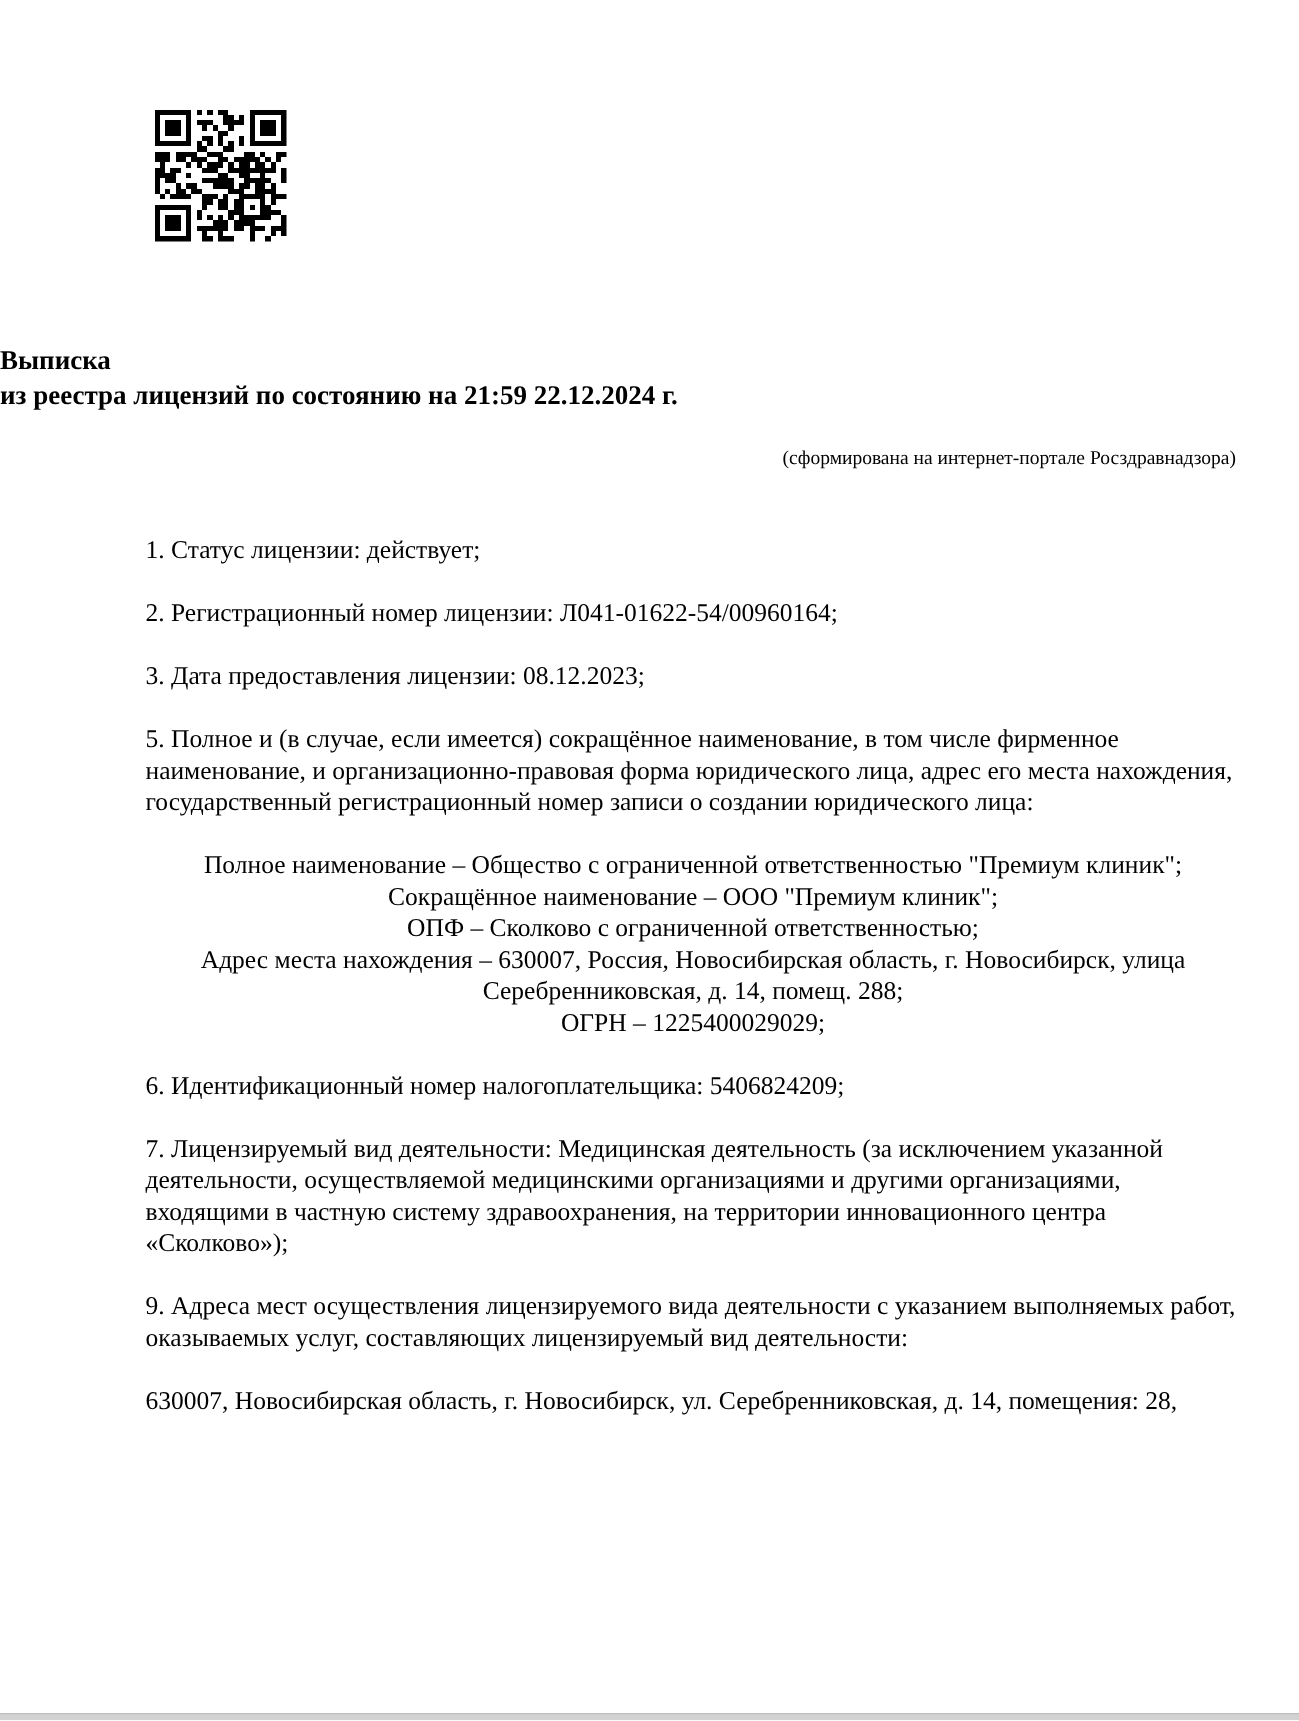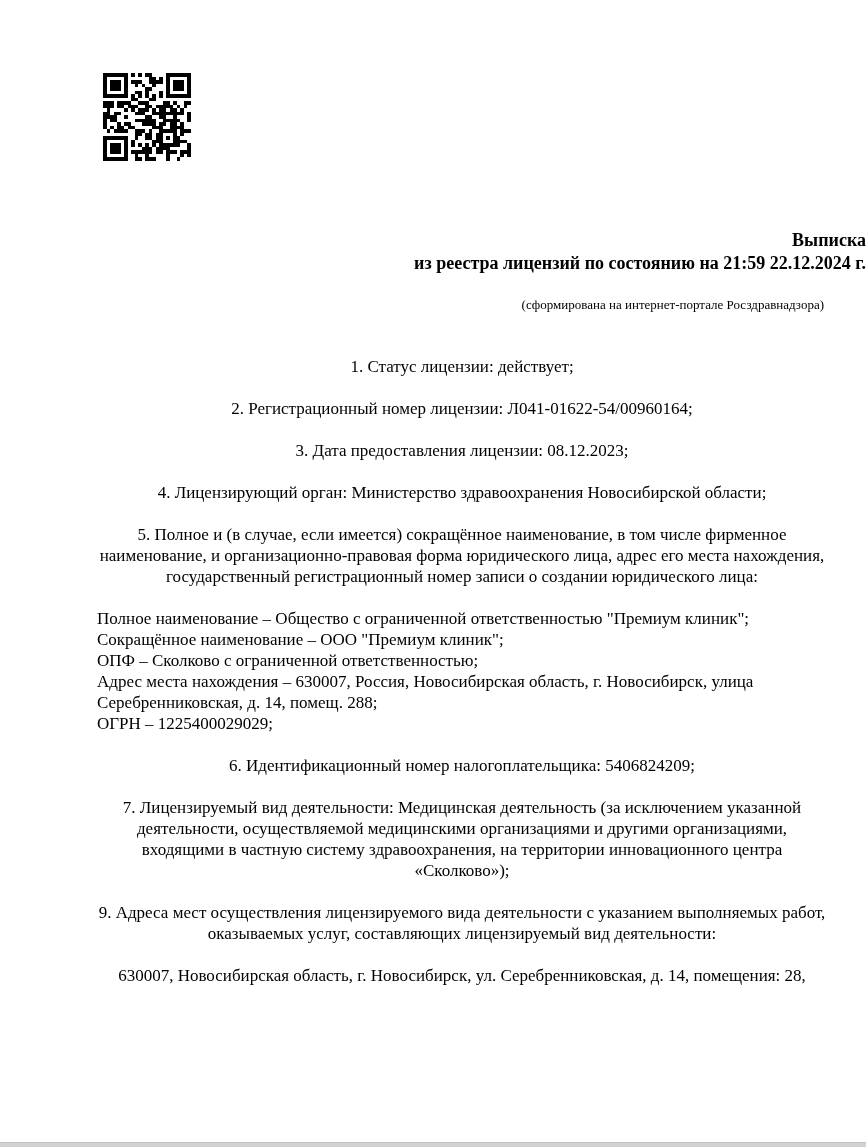--- a/index.html
+++ b/index.html
@@ -17,21 +17,21 @@
     left: 103px;
     top: 73px;
     width: 88px;
     height: 88px;
   }
   .header {
     position: absolute;
     top: 229px;
     left: 0;
     right: 0;
-    text-align: right;
+    text-align: left;
     font-weight: bold;
     font-size: 18px;
     line-height: 23px;
   }
   .subtitle {
     position: absolute;
     top: 297px;
     left: 97px;
     width: 727px;
     text-align: right;
@@ -40,23 +40,23 @@
   }
   .content {
     position: absolute;
     top: 356px;
     left: 97px;
     width: 730px;
     font-size: 17px;
     line-height: 21px;
     text-align: left;
   }
-  .content p { margin: 0 0 21px 0; text-align: center; }
+  .content p { margin: 0 0 21px 0; }
   .content .block { margin: 0 0 21px 0; }
-  .content .block div { margin: 0; }
+  .content .block div { margin: 0; text-align: center; }
   .nowrap { white-space: nowrap; }
   .page-edge {
     position: absolute;
     left: 0;
     bottom: 0;
     width: 100%;
     height: 4px;
     background: #d2d2d2;
     border-top: 1px solid #c2c2c2;
   }
@@ -403,21 +403,20 @@
     <div>Выписка</div>
     <div>из реестра лицензий по состоянию на 21:59 22.12.2024 г.</div>
   </div>
 
   <div class="subtitle">(сформирована на интернет-портале Росздравнадзора)</div>
 
   <div class="content">
     <p>1. Статус лицензии: действует;</p>
     <p>2. Регистрационный номер лицензии: Л041-01622-54/00960164;</p>
     <p>3. Дата предоставления лицензии: 08.12.2023;</p>
-    <p>4. Лицензирующий орган: Министерство здравоохранения Новосибирской области;</p>
     <p>5. Полное и (в случае, если имеется) сокращённое наименование, в том числе фирменное наименование, и организационно-правовая форма юридического лица, адрес его места нахождения, государственный регистрационный номер записи о создании юридического лица:</p>
     <div class="block">
       <div>Полное наименование – Общество с ограниченной ответственностью "Премиум клиник";</div>
       <div>Сокращённое наименование – ООО "Премиум клиник";</div>
       <div>ОПФ – Сколково с ограниченной ответственностью;</div>
       <div>Адрес места нахождения – 630007, Россия, Новосибирская область, г. Новосибирск, улица Серебренниковская, д. 14, помещ. 288;</div>
       <div>ОГРН – 1225400029029;</div>
     </div>
     <p>6. Идентификационный номер налогоплательщика: 5406824209;</p>
     <p>7. Лицензируемый вид деятельности: Медицинская деятельность (за исключением указанной деятельности, осуществляемой медицинскими организациями и другими организациями, входящими в частную систему здравоохранения, на территории инновационного центра «Сколково»);</p>

